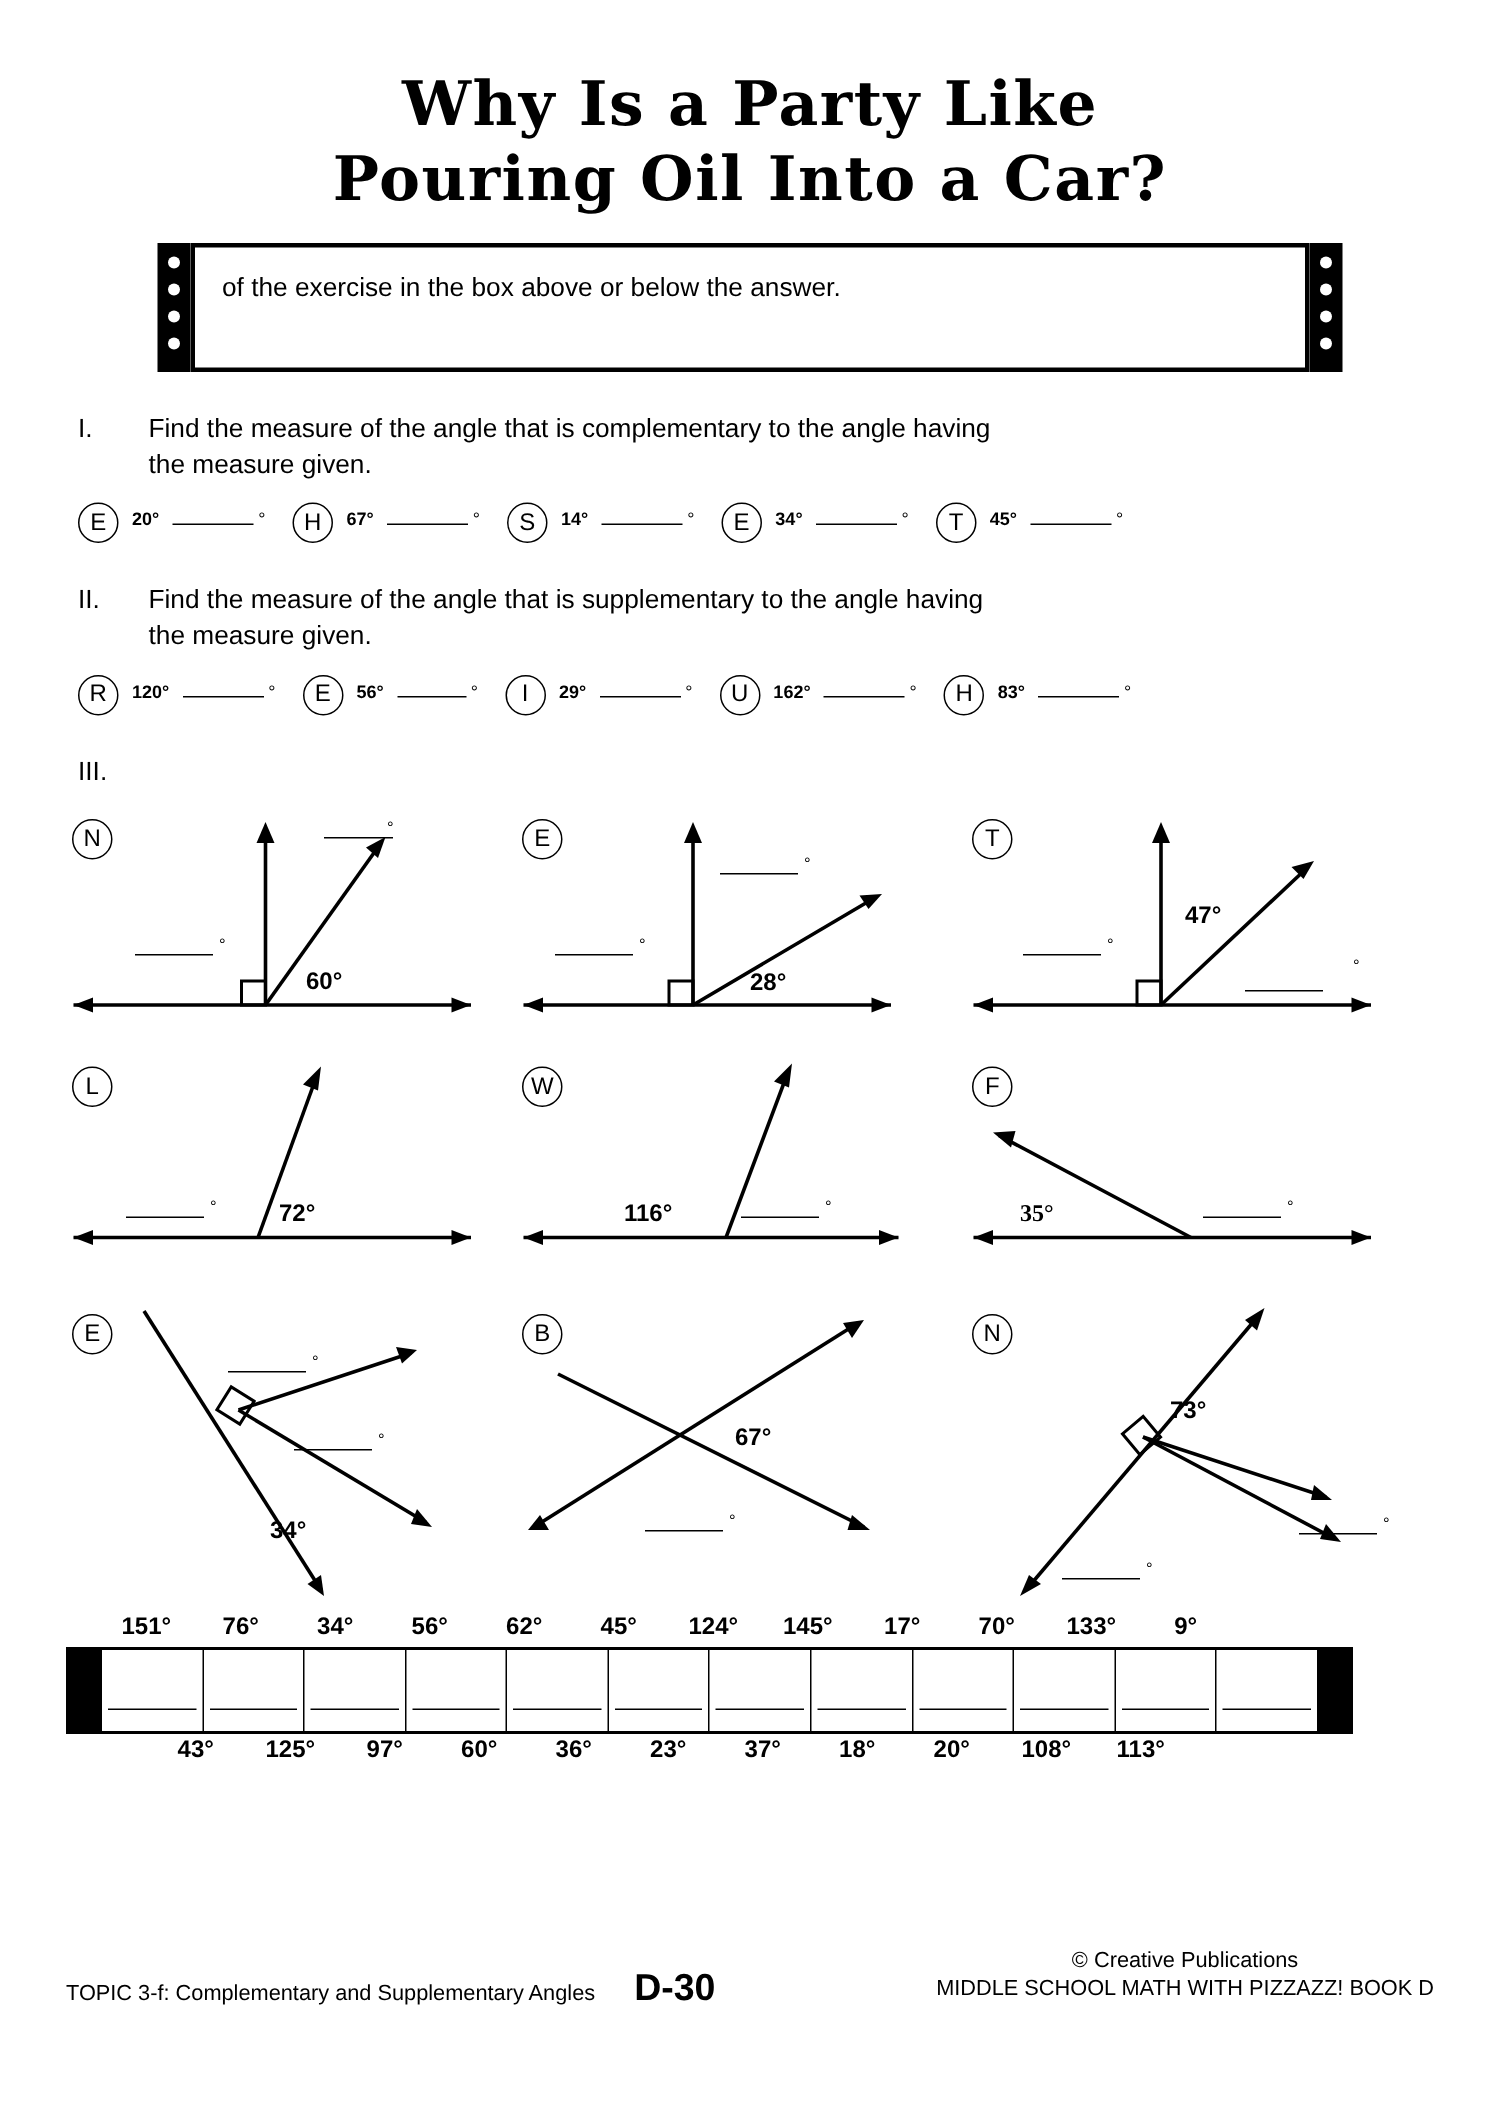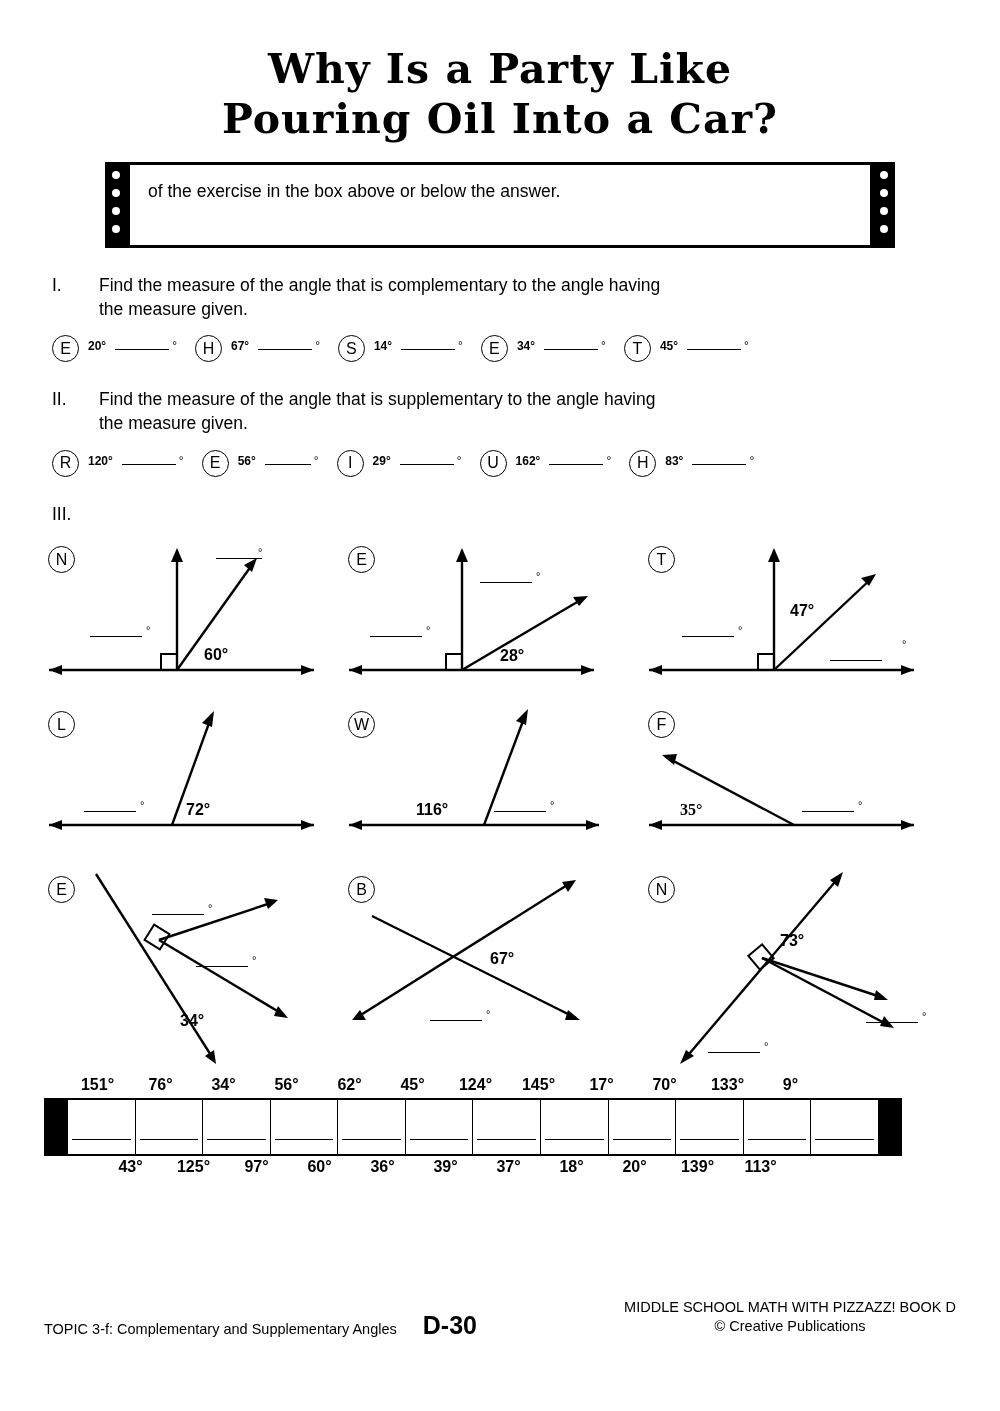--- a/index.html
+++ b/index.html
@@ -519,31 +519,31 @@
       </div>
       <div class="cap"></div>
     </div>
 
     <div class="ans-bot">
       <span>43°</span>
       <span>125°</span>
       <span>97°</span>
       <span>60°</span>
       <span>36°</span>
-      <span>39°</span>
+      <span>23°</span>
       <span>37°</span>
       <span>18°</span>
       <span>20°</span>
-      <span>139°</span>
+      <span>108°</span>
       <span>113°</span>
     </div>
   </div>
 
   <div class="footer">
     <div class="foot-topic">TOPIC 3-f: Complementary and Supplementary Angles</div>
     <div class="foot-code">D-30</div>
     <div class="foot-right">
+      <div>© Creative Publications</div>
       <div>MIDDLE SCHOOL MATH WITH PIZZAZZ! BOOK D</div>
-      <div>© Creative Publications</div>
     </div>
   </div>
 
 </div>
 
 </body></html>

